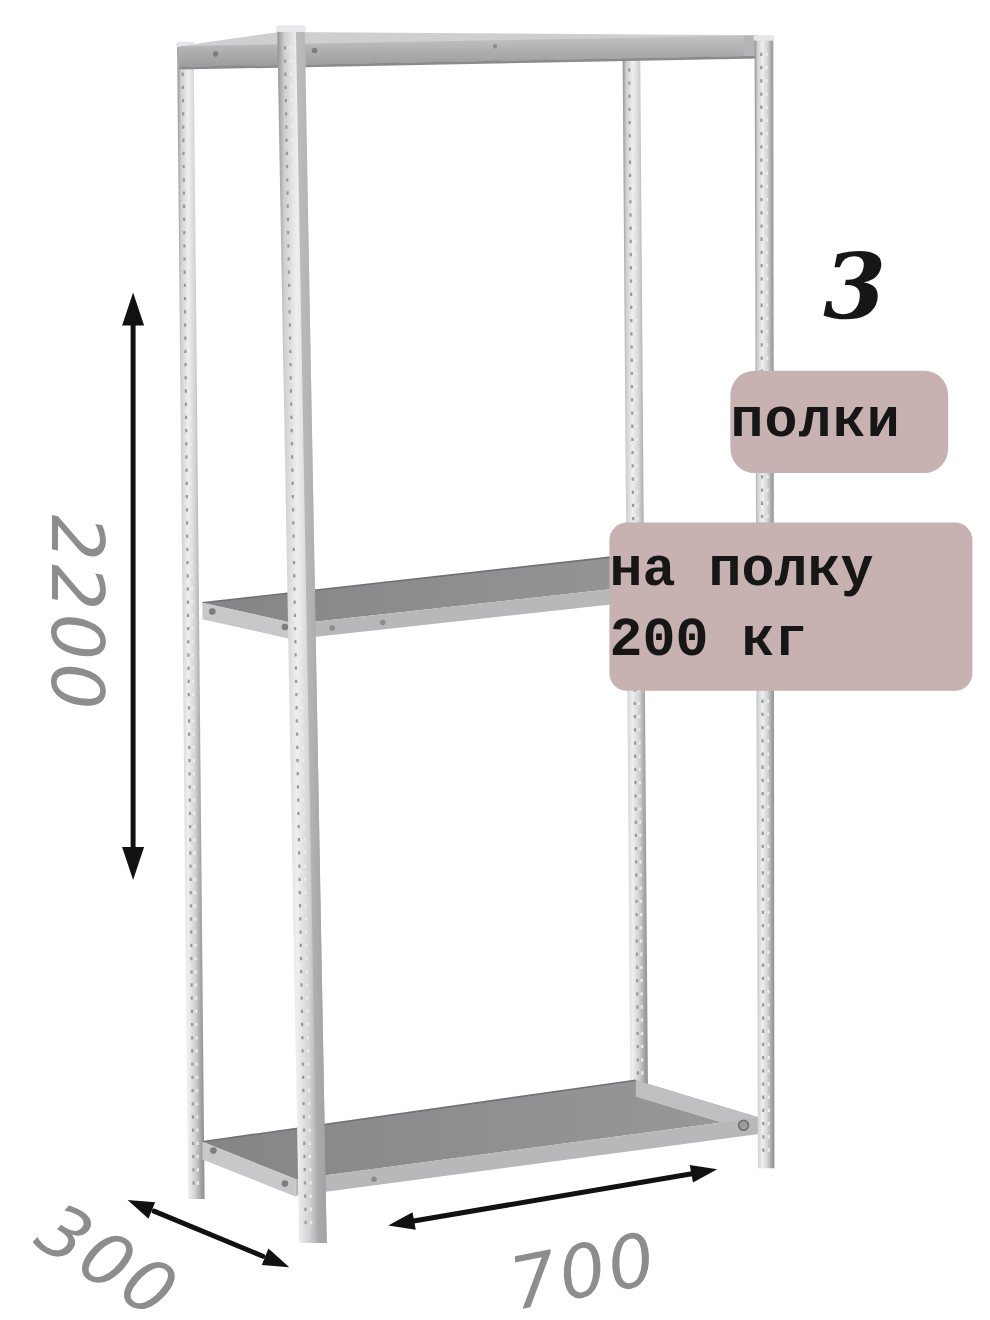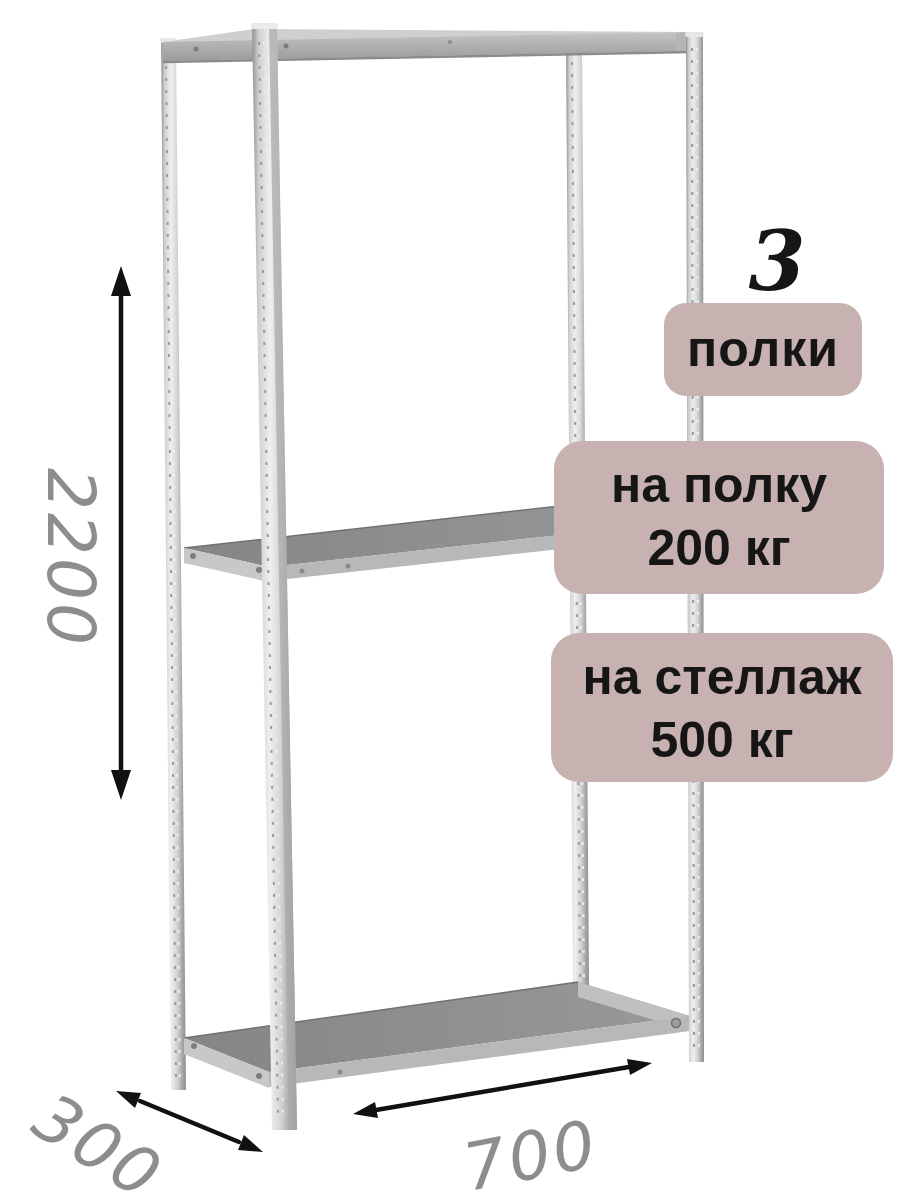--- a/index.html
+++ b/index.html
@@ -27,27 +27,27 @@
     font-size:66px;font-style:italic;letter-spacing:3px;
     font-family:"DejaVu Sans",sans-serif;white-space:nowrap;
     transform-origin:center center;
   }
   .dim-height{left:70px;top:558px;transform:translate(-50%,-50%) rotate(90deg);}
   .dim-depth{left:98px;top:1147px;transform:translate(-50%,-50%) rotate(32deg);}
   .dim-width{left:531px;top:1156px;transform:translate(-50%,-50%) rotate(-11deg);}
 
   .badge{
     position:absolute;z-index:3;background:var(--badge-bg);color:var(--badge-text);
-    font-weight:bold;text-align:center;font-family:Liberation Sans, sans-serif;
+    font-weight:bold;text-align:left;font-family:Liberation Mono, monospace;margin-top:34px;
   }
   .badge-count{
     left:664px;top:303px;width:198px;height:93px;border-radius:22px;
     font-size:50px;line-height:93px;letter-spacing:1px;
   }
-  .badge-large{border-radius:28px;font-size:50px;line-height:63px;padding-top:13px;}
+  .badge-large{border-radius:16px;font-size:50px;line-height:63px;padding-top:13px;}
   .badge-shelf-load{left:554px;top:441px;width:330px;height:153px;}
   .badge-rack-load{left:551px;top:633px;width:342px;height:149px;}
 
   .count-number{
     position:absolute;z-index:3;left:717px;top:220px;width:120px;
     text-align:center;color:var(--badge-text);
     font-family:"DejaVu Serif",serif;font-weight:bold;font-style:italic;
     font-size:82px;line-height:1;
   }
 </style>
@@ -168,18 +168,14 @@
 
   <div class="count-number">3</div>
 
   <div class="badge badge-count">полки</div>
 
   <div class="badge badge-large badge-shelf-load">
     <div>на полку</div>
     <div>200 кг</div>
   </div>
 
-  <div class="badge badge-large badge-rack-load">
-    <div>на стеллаж</div>
-    <div>500 кг</div>
-  </div>
 
 </div>
 
 </body></html>

